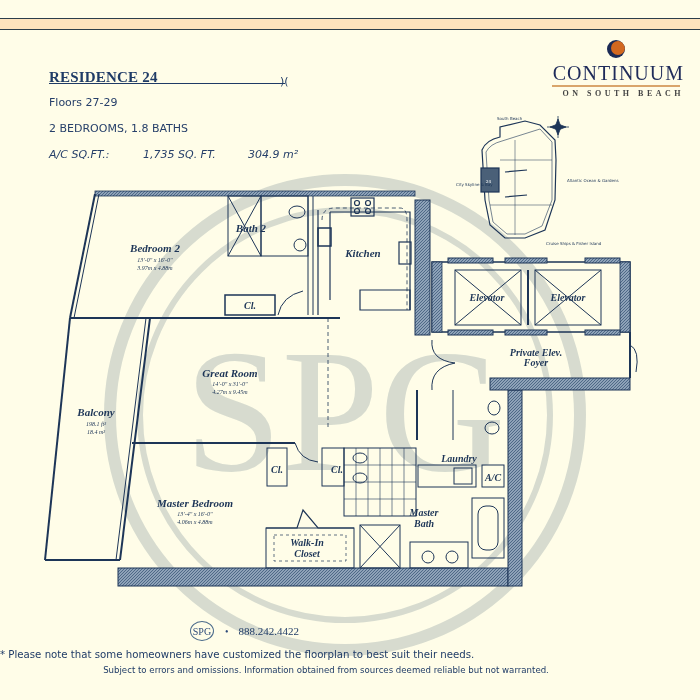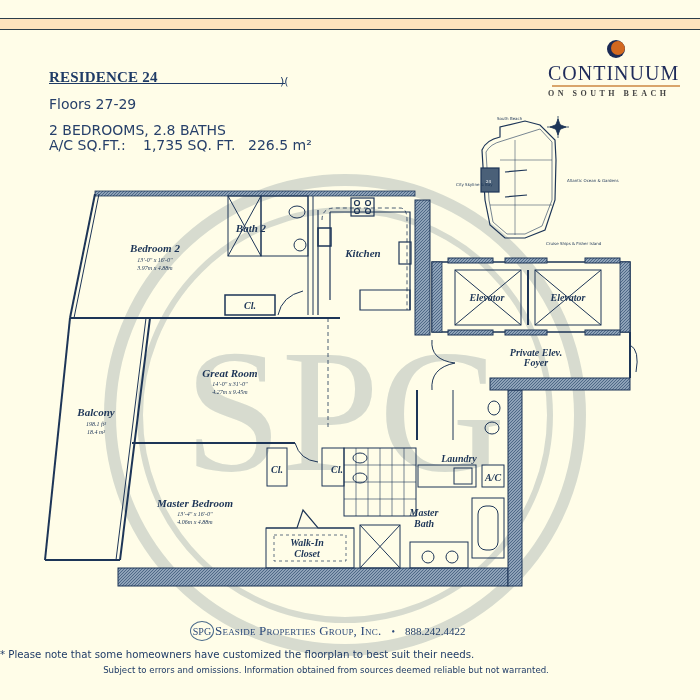--- a/index.html
+++ b/index.html
@@ -1,22 +1,22 @@
 <!DOCTYPE html>
 <html><head>
 <meta charset="utf-8">
 <style>
   html,body{margin:0;padding:0;}
   body{width:700px;height:700px;background:#fffde8;position:relative;overflow:hidden;font-family:"DejaVu Sans",sans-serif;color:#1d3557;}
   .topband{position:absolute;left:0;top:18px;width:700px;height:10px;background:#fde3bd;border-top:1.5px solid #2c3e4a;border-bottom:1.5px solid #2c3e4a;}
   .title{position:absolute;left:49px;top:69px;font-family:"Liberation Serif",serif;font-size:15px;font-weight:bold;color:#1f3b66;letter-spacing:0.2px;}
   .title-rule{position:absolute;left:49px;top:83px;width:236px;height:1px;background:#1f3b66;}
   .title-mark{position:absolute;left:280px;top:75px;font-size:11px;color:#1f3b66;}
-  .info{position:absolute;left:49px;font-size:14px;color:#27406a;}
-  .logo{position:absolute;left:548px;top:40px;width:136px;text-align:left;}
+  .info{position:absolute;left:49px;font-size:11px;color:#27406a;}
+  .logo{position:absolute;left:548px;top:40px;width:136px;text-align:right;}
   .logo-dot{width:18px;height:18px;border-radius:50%;background:#1b2a55;margin:0 auto 4px auto;position:relative;overflow:hidden;}
   .logo-dot::after{content:"";position:absolute;left:4px;top:1px;width:14px;height:14px;border-radius:50%;background:#d2681f;}
   .logo-name{font-family:"Liberation Serif",serif;font-size:20px;color:#1f2b5a;letter-spacing:1px;line-height:22px;}
   .logo-rule{height:2px;background:#d9a56b;margin:1px 4px 2px 4px;}
   .logo-sub{font-family:"Liberation Serif",serif;font-size:8px;color:#444;letter-spacing:3.5px;font-weight:bold;}
   svg.plan{position:absolute;left:0;top:0;}
   .room-label{font-family:"Liberation Serif",serif;font-style:italic;font-weight:bold;fill:#1d3557;}
   .dim{font-family:"Liberation Serif",serif;font-style:italic;font-size:6px;fill:#1d3557;}
   .footer-logo{position:absolute;left:190px;top:621px;display:flex;align-items:center;font-family:"Liberation Serif",serif;color:#2d4a7a;}
   .spg-circle{width:22px;height:18px;border:1.5px solid #4a6a8a;border-radius:50%;font-size:10px;display:flex;align-items:center;justify-content:center;margin-right:1px;}
@@ -28,25 +28,25 @@
 </style>
 </head>
 <body>
 
 <div class="topband"></div>
 
 <div class="title">RESIDENCE 24</div>
 <div class="title-rule"></div>
 <div class="title-mark">)(</div>
 <div class="info" style="top:96px">Floors 27-29</div>
-<div class="info" style="top:122px">2 BEDROOMS, 2.8 BATHS</div>
-<div class="info" style="top:137px;">
+<div class="info" style="top:122px">2 BEDROOMS, 1.8 BATHS</div>
+<div class="info" style="top:148px;font-style:italic;">
   <span>A/C SQ.FT.:</span>
   <span style="position:absolute;left:94px;white-space:nowrap">1,735 SQ. FT.</span>
-  <span style="position:absolute;left:199px;white-space:nowrap">226.5 m²</span>
+  <span style="position:absolute;left:199px;white-space:nowrap">304.9 m²</span>
 </div>
 
 <div class="logo">
   <div class="logo-dot"></div>
   <div class="logo-name">CONTINUUM</div>
   <div class="logo-rule"></div>
   <div class="logo-sub">ON SOUTH BEACH</div>
 </div>
 
 <svg class="plan" width="700" height="700" viewBox="0 0 700 700">
@@ -221,18 +221,17 @@
   <text class="room-label" x="307" y="546" font-size="10" text-anchor="middle">Walk-In</text>
   <text class="room-label" x="307" y="557" font-size="10" text-anchor="middle">Closet</text>
   <text class="room-label" x="459" y="462" font-size="10" text-anchor="middle">Laundry</text>
   <text class="room-label" x="493" y="481" font-size="10" text-anchor="middle">A/C</text>
   <text class="room-label" x="424" y="516" font-size="10" text-anchor="middle">Master</text>
   <text class="room-label" x="424" y="527" font-size="10" text-anchor="middle">Bath</text>
 </svg>
 
 <div class="footer-logo">
   <div class="spg-circle">SPG</div>
-  <span class="footer-company">Seaside Properties Group, Inc.</span>
   <span class="footer-bullet">•</span>
   <span class="footer-phone">888.242.4422</span>
 </div>
 <div class="note1">* Please note that some homeowners have customized the floorplan to best suit their needs.</div>
 <div class="note2">Subject to errors and omissions. Information obtained from sources deemed reliable but not warranted.</div>
 
 </body></html>

